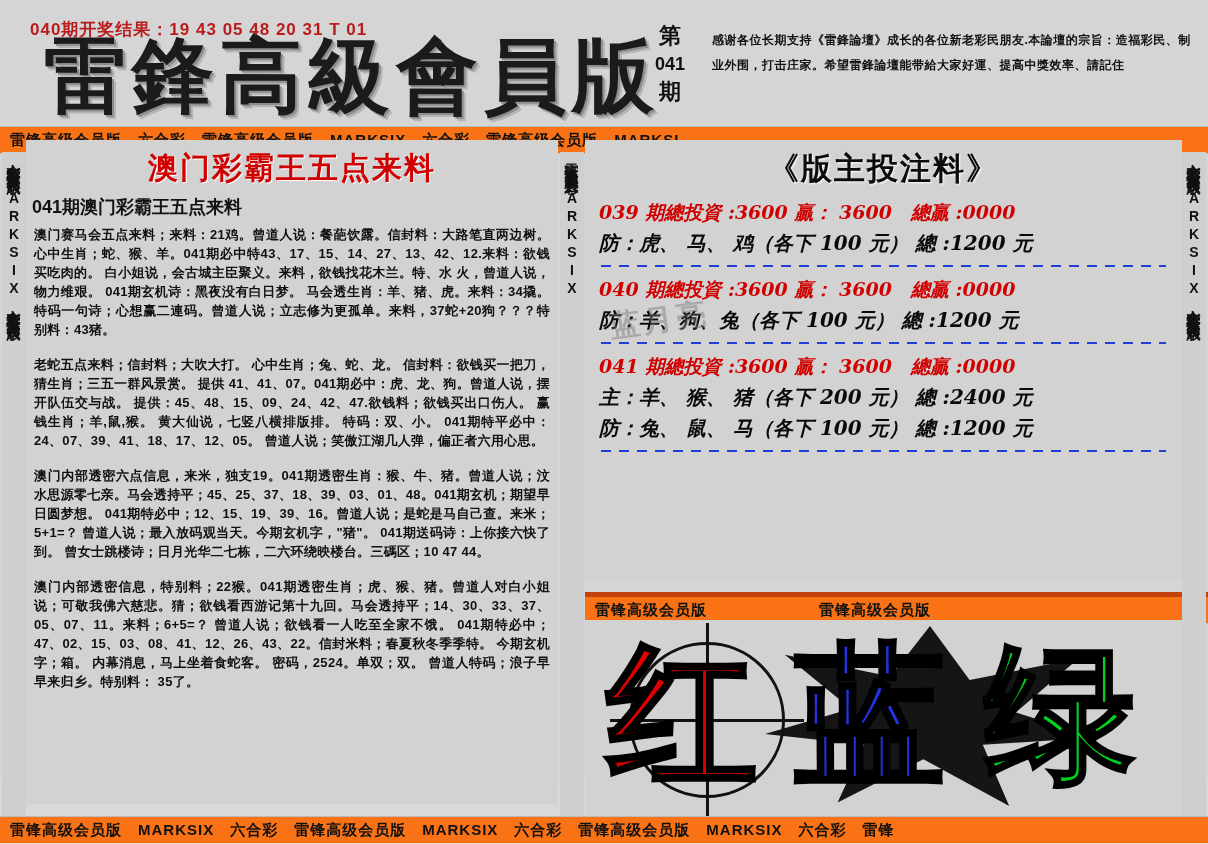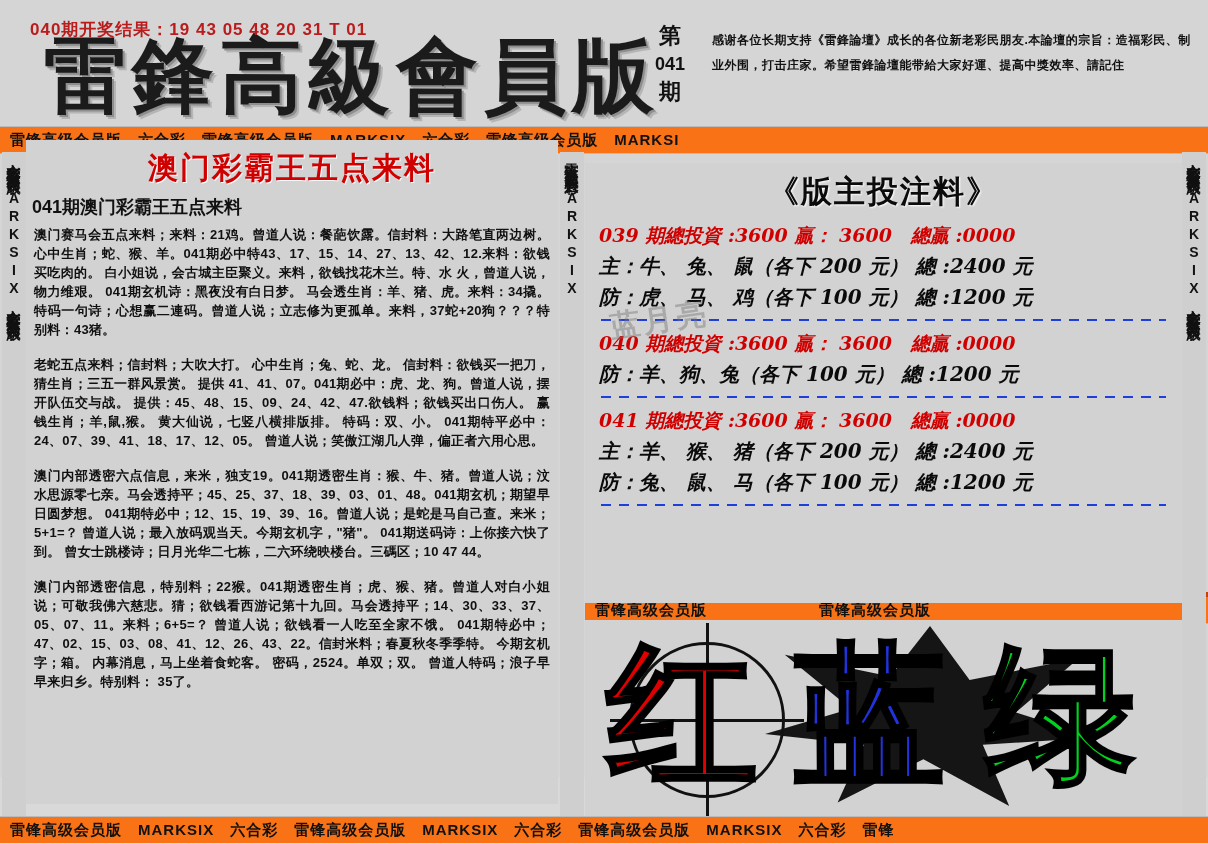--- a/index.html
+++ b/index.html
@@ -76,21 +76,21 @@
     margin:6px 0 0 6px;font-size:18px;color:#111;font-weight:bold;
   }
   .lp-body{padding:6px 8px 0 8px;}
   .lp-para{
     font-size:13px;line-height:19px;color:#101010;
     text-align:justify;margin:0 0 16px 0;font-weight:bold;
     letter-spacing:0.3px;
   }
 
   .right-panel{
-    position:absolute;left:585px;top:163px;width:597px;height:440px;
+    position:absolute;left:585px;top:140px;width:597px;height:440px;
     background:#d2d2d2;overflow:hidden;
   }
   .rp-title{
     text-align:center;margin-top:8px;
     font-family:"DejaVu Serif","Liberation Serif",serif;
     font-size:31px;font-weight:bold;color:#0b0b0b;letter-spacing:2px;
     text-shadow:1px 1px 2px #fff;
   }
   .blk{margin:10px 14px 0 14px;font-style:italic;}
   .blk-head{
@@ -180,21 +180,20 @@
       <p class="lp-para">澳门内部透密六点信息，来米，独支19。041期透密生肖：猴、牛、猪。曾道人说；汶水思源零七亲。马会透持平；45、25、37、18、39、03、01、48。041期玄机；期望早日圆梦想。 041期特必中；12、15、19、39、16。曾道人说；是蛇是马自己查。来米；5+1=？ 曾道人说；最入放码观当天。今期玄机字，"猪"。 041期送码诗：上你接六快了到。 曾女士跳楼诗；日月光华二七栋，二六环绕映楼台。三碼区；10 47 44。</p>
       <p class="lp-para">澳门内部透密信息，特别料；22猴。041期透密生肖；虎、猴、猪。曾道人对白小姐说；可敬我佛六慈悲。猜；欲钱看西游记第十九回。马会透持平；14、30、33、37、05、07、11。来料；6+5=？ 曾道人说；欲钱看一人吃至全家不饿。 041期特必中；47、02、15、03、08、41、12、26、43、22。信封米料；春夏秋冬季季特。 今期玄机字；箱。 内幕消息，马上坐着食蛇客。 密码，2524。单双；双。 曾道人特码；浪子早早来归乡。特别料： 35了。</p>
     </div>
   </div>
 
   <div class="right-panel">
     <div class="rp-title">《版主投注料》</div>
 
     <div class="blk">
       <div class="blk-head">039 期總投資 :3600 贏： 3600　總贏 :0000</div>
-      <div class="blk-row">主：牛、 兔、 鼠（各下 200 元） 總 :2400 元</div>
       <div class="blk-row">防：虎、 马、 鸡（各下 100 元） 總 :1200 元</div>
       <div class="dash"></div>
     </div>
 
     <div class="blk">
       <div class="blk-head">040 期總投資 :3600 贏： 3600　總贏 :0000</div>
       <div class="blk-row">防：羊、狗、兔（各下 100 元） 總 :1200 元</div>
       <div class="dash"></div>
     </div>
 

